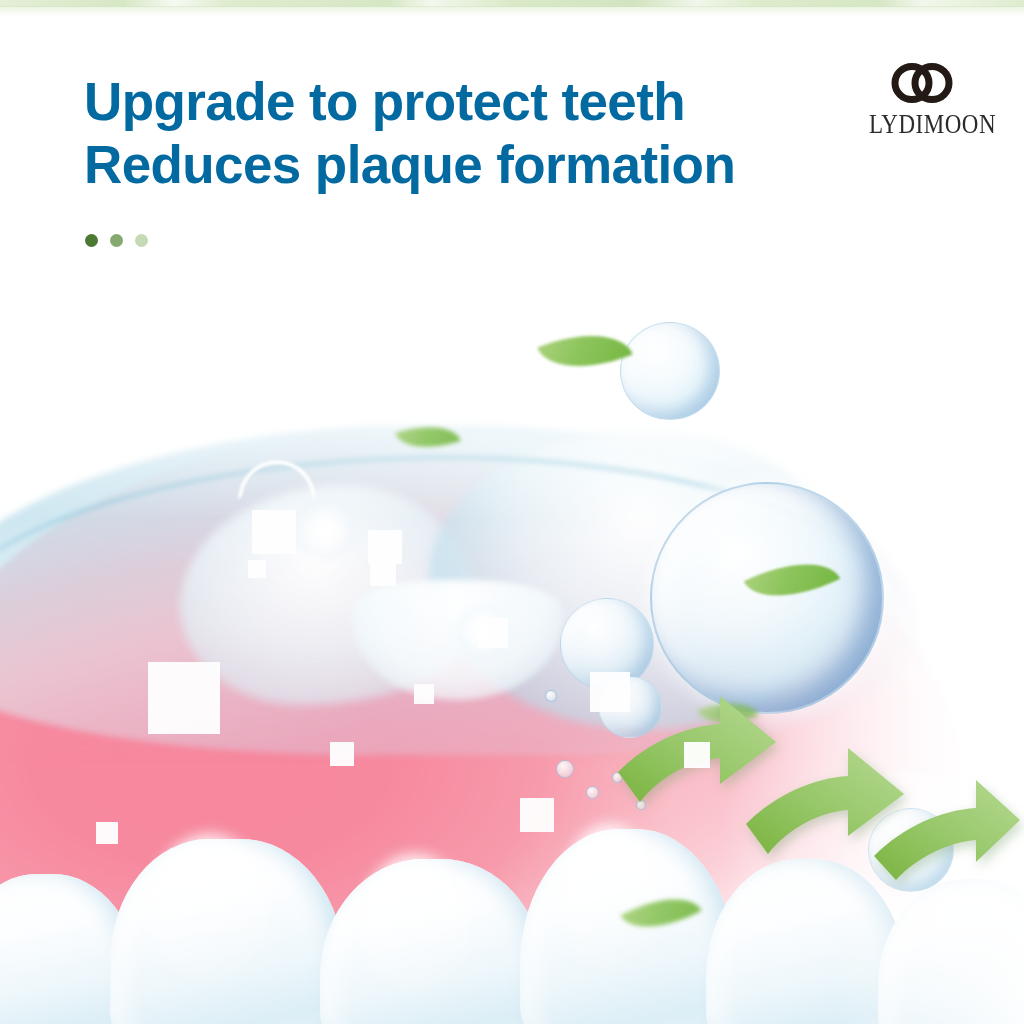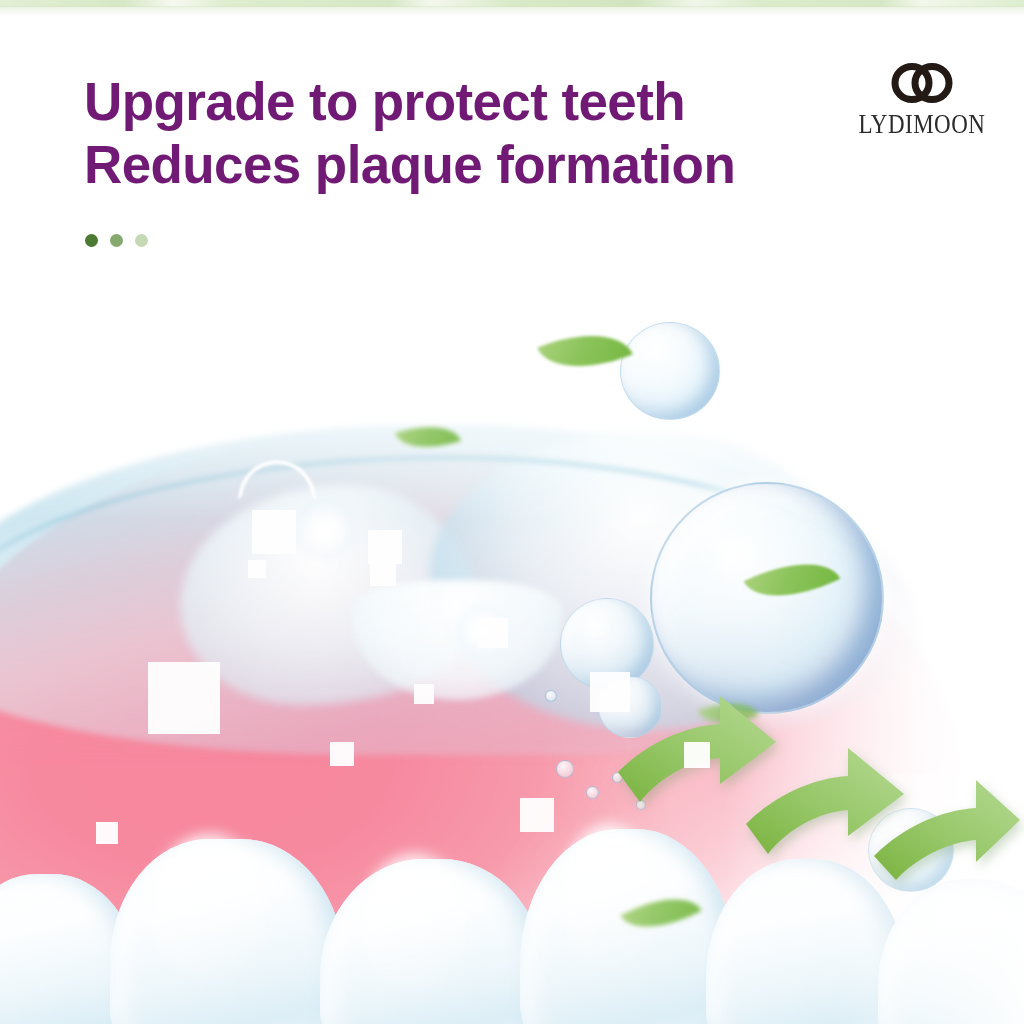--- a/index.html
+++ b/index.html
@@ -331,21 +331,21 @@
     color: #5a5a5a;
     white-space: pre-line;
   }
 
   
   .logo {
     position: absolute;
     right: 28px;
     top: 62px;
     width: 148px;
-    text-align: center;
+    text-align: right;
   }
   .logo-mark { display: block; margin: 0 auto 6px; width: 70px; height: 42px; }
   .logo-word {
     display: block;
     font-family: "Liberation Serif", serif;
     font-size: 23px;
     letter-spacing: .5px;
     font-weight: 400;
     color: #2b2b2b;
     line-height: 1;
@@ -459,21 +459,21 @@
     <div class="star" style="left:248px;top:560px;width:18px;height:18px;">
         <i></i>
       </div>
     <div class="star" style="left:684px;top:742px;width:26px;height:26px;">
         <i></i>
       </div>
   </div>
 
   <div class="content">
 
-    <h1 class="headline" style="color: #701a75;">Upgrade to protect teeth
+    <h1 class="headline" style="color: #0369a1;">Upgrade to protect teeth
 Reduces plaque formation</h1>
 
     <div class="dots">
       <span class="dot" style="background: rgb(76, 122, 51);"></span>
       <span class="dot" style="background: rgb(134, 169, 111);"></span>
       <span class="dot" style="background: rgb(197, 217, 180);"></span>
     </div>
 
 
     <div class="logo">

